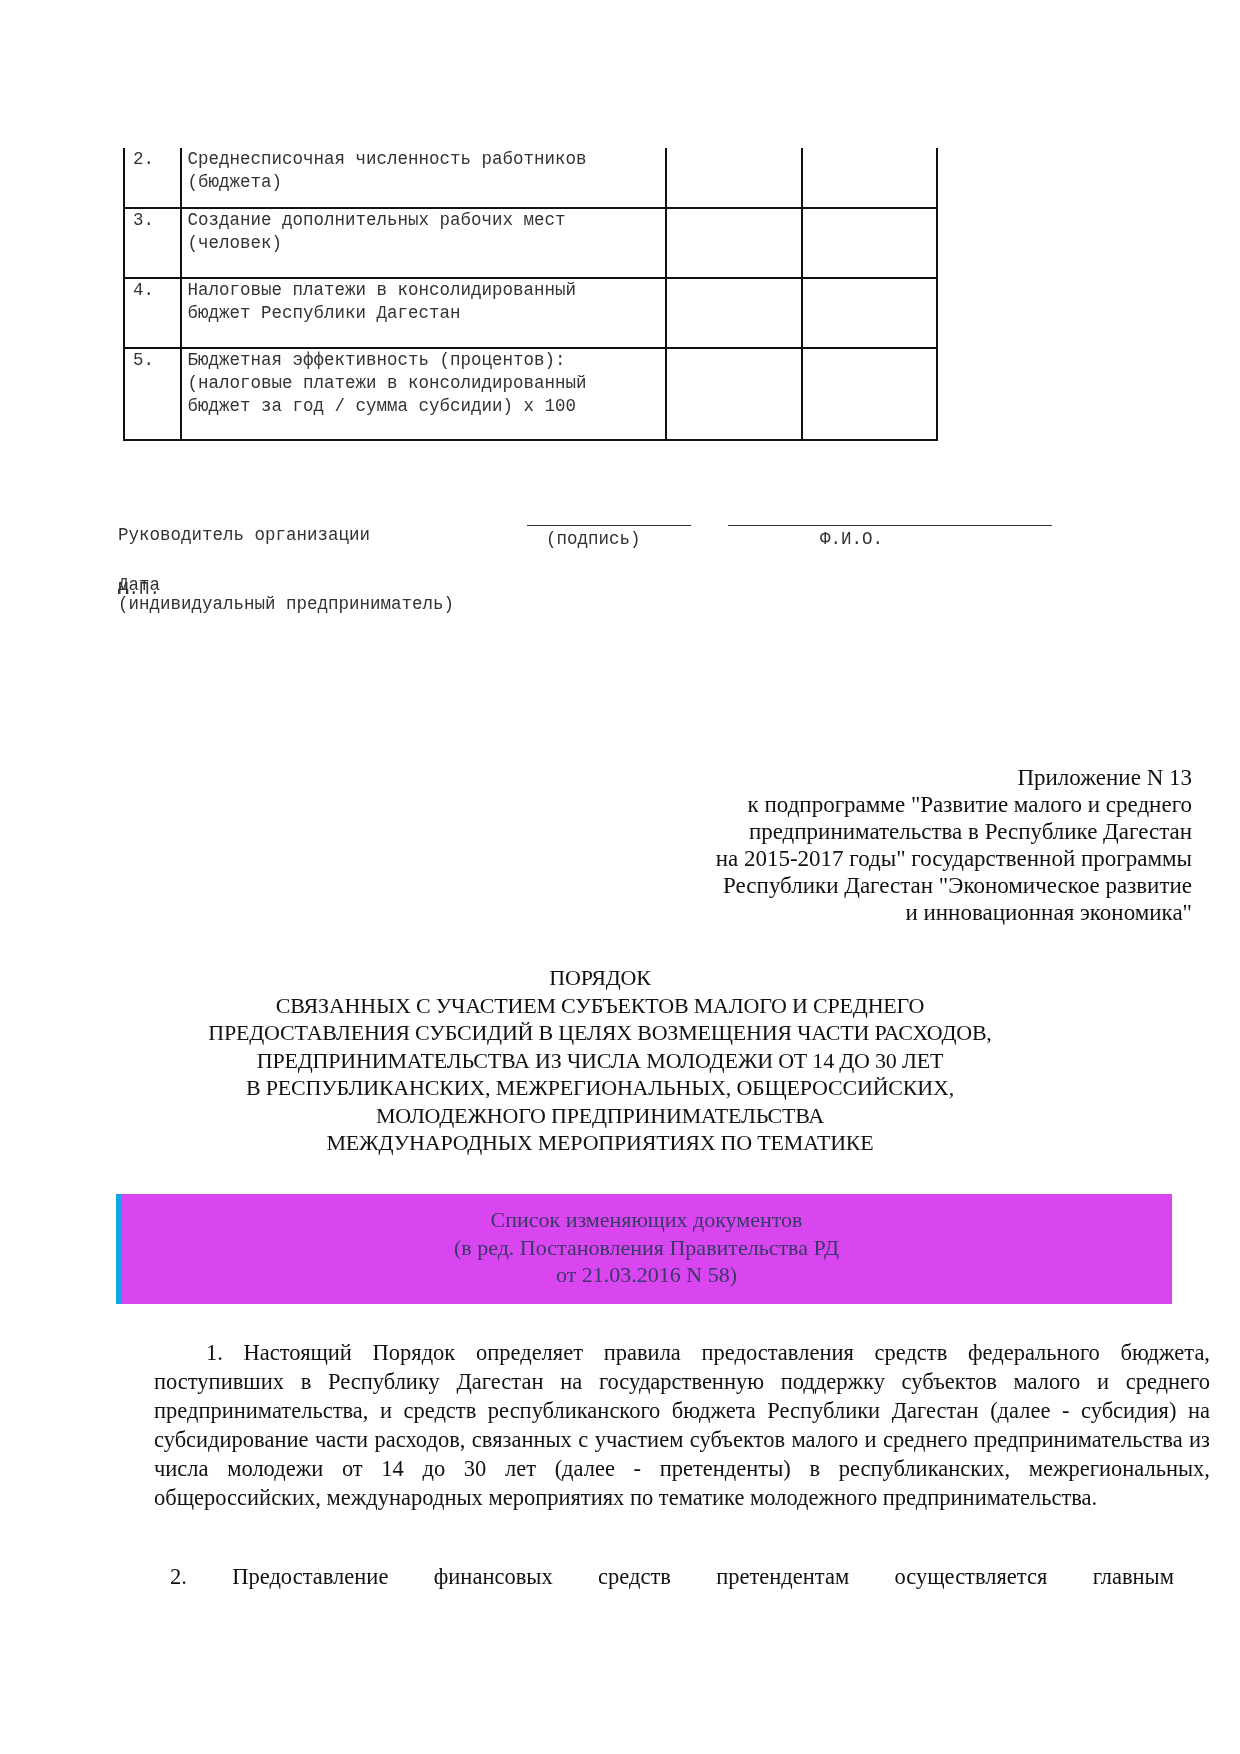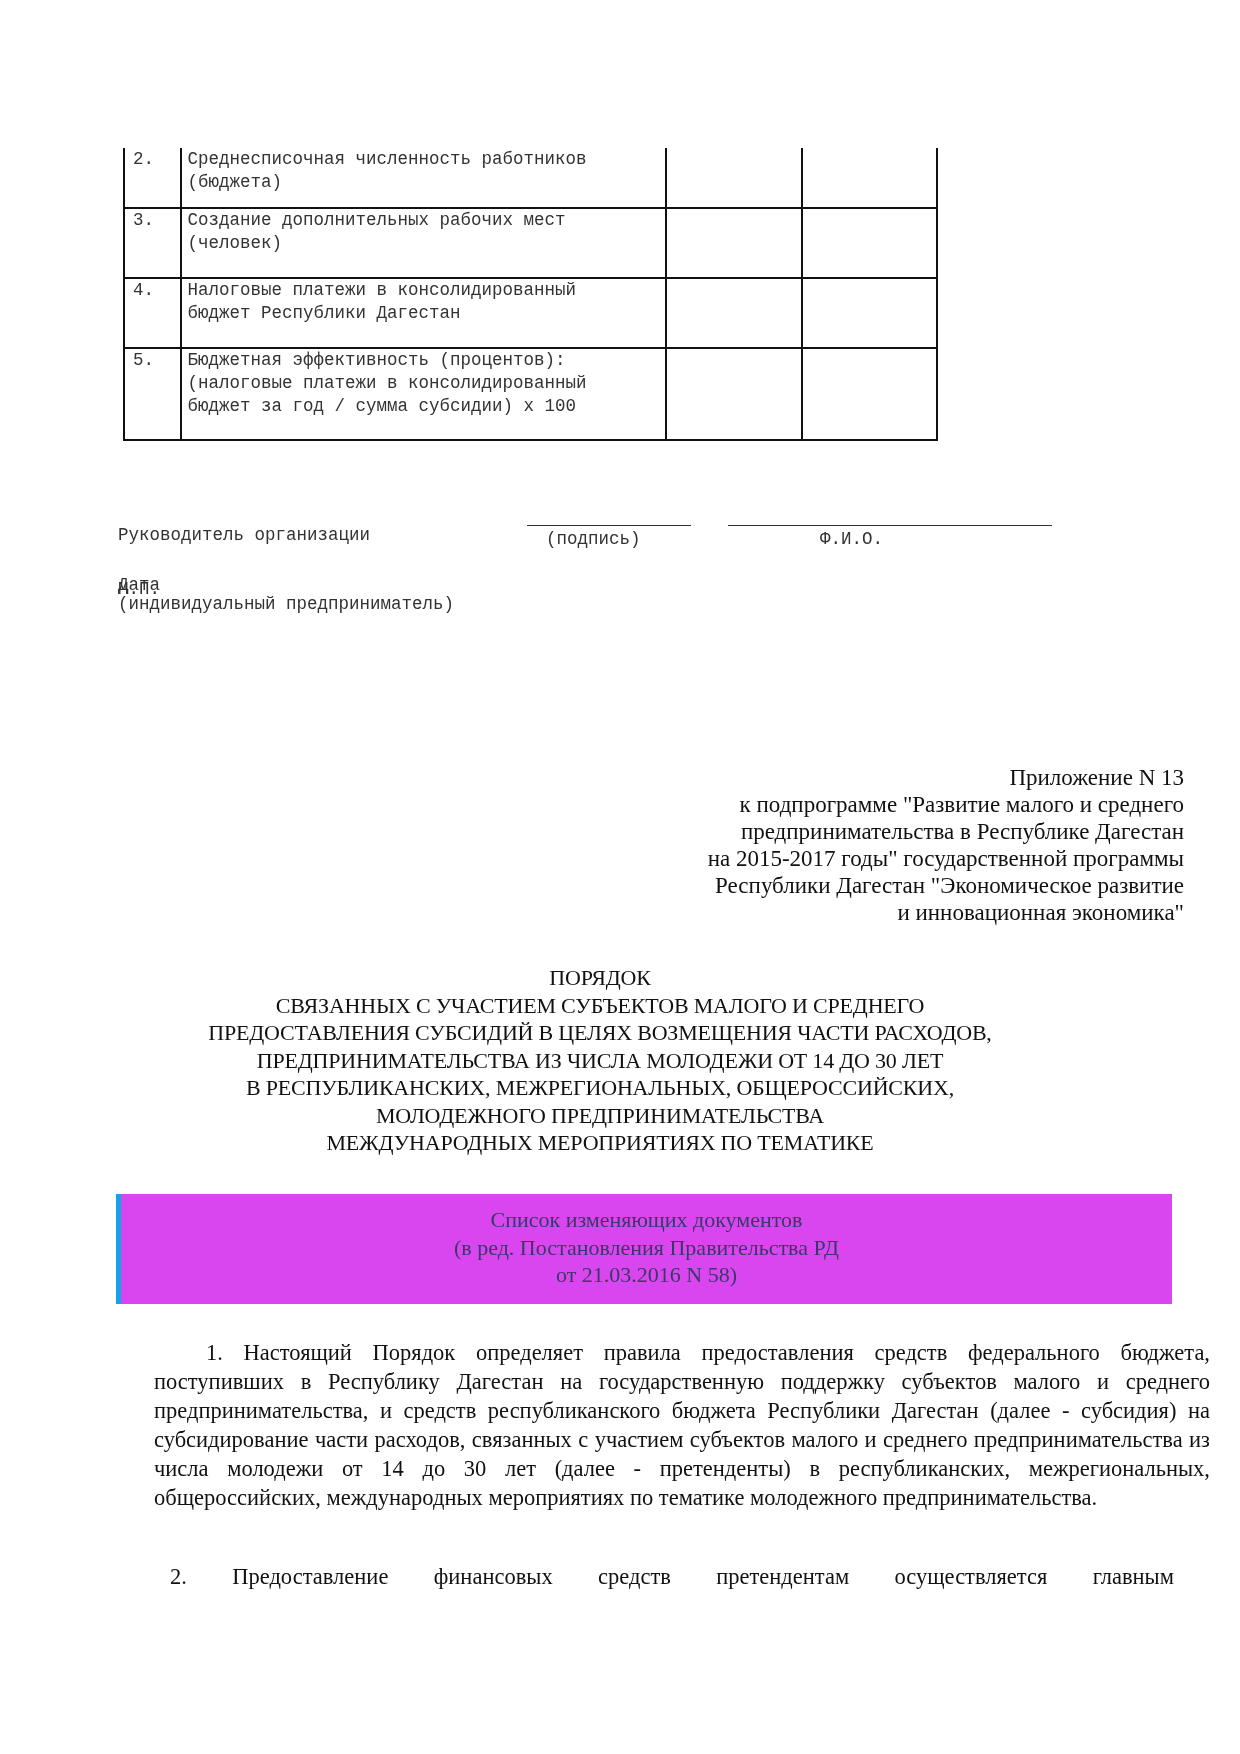--- a/index.html
+++ b/index.html
@@ -19,21 +19,21 @@
     .tbl .row-first { height: 60px; }
     .tbl .row-last { height: 92px; }
     .cell-pad { padding-top: 2px; }
 
     
     .sig { position: absolute; left: 118px; top: 478px; white-space: pre; }
     .sig-line { position: absolute; top: 524px; height: 1px; border-bottom: 1px solid #333; }
     .sig-caption { position: absolute; top: 528px; }
 
     
-    .appendix { position: absolute; right: 56px; top: 764px; text-align: right; font-size: 23px; line-height: 27px; color: #111; }
+    .appendix { position: absolute; right: 48px; top: 764px; text-align: right; font-size: 23px; line-height: 27px; color: #111; }
 
     
     .title { position: absolute; left: 100px; width: 1000px; top: 964px; text-align: center; font-size: 22px; line-height: 27.5px; color: #111; letter-spacing: -0.2px; }
 
     
     .revbox { position: absolute; left: 116px; top: 1194px; width: 1056px; height: 110px; background: #d946ef; border-left: 5px solid #0ea5e9; box-sizing: border-box; text-align: center; color: #393968; font-size: 22px; line-height: 27.5px; padding-top: 12px; }
 
     
     .para { position: absolute; left: 118px; width: 1056px; font-size: 22.5px; line-height: 29px; text-align: justify; color: #111; }
     .para1 { top: 1338px; }

